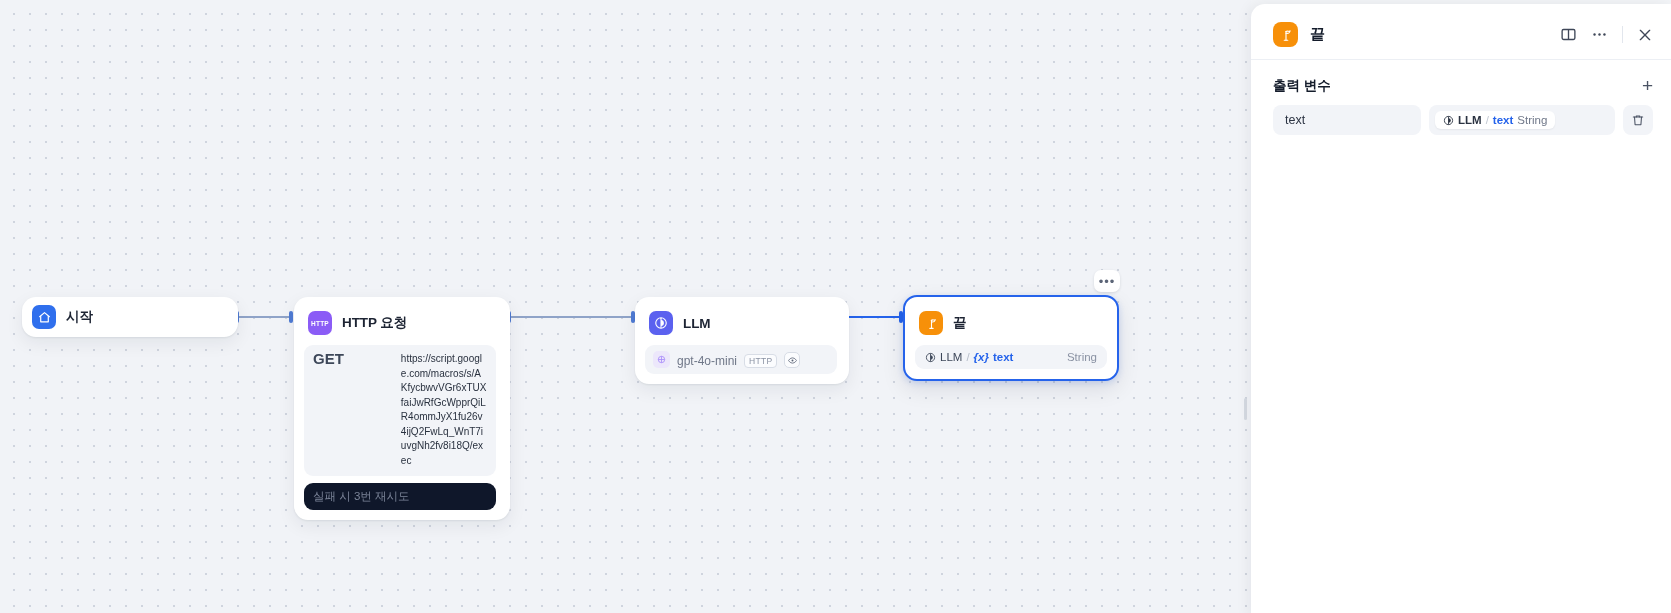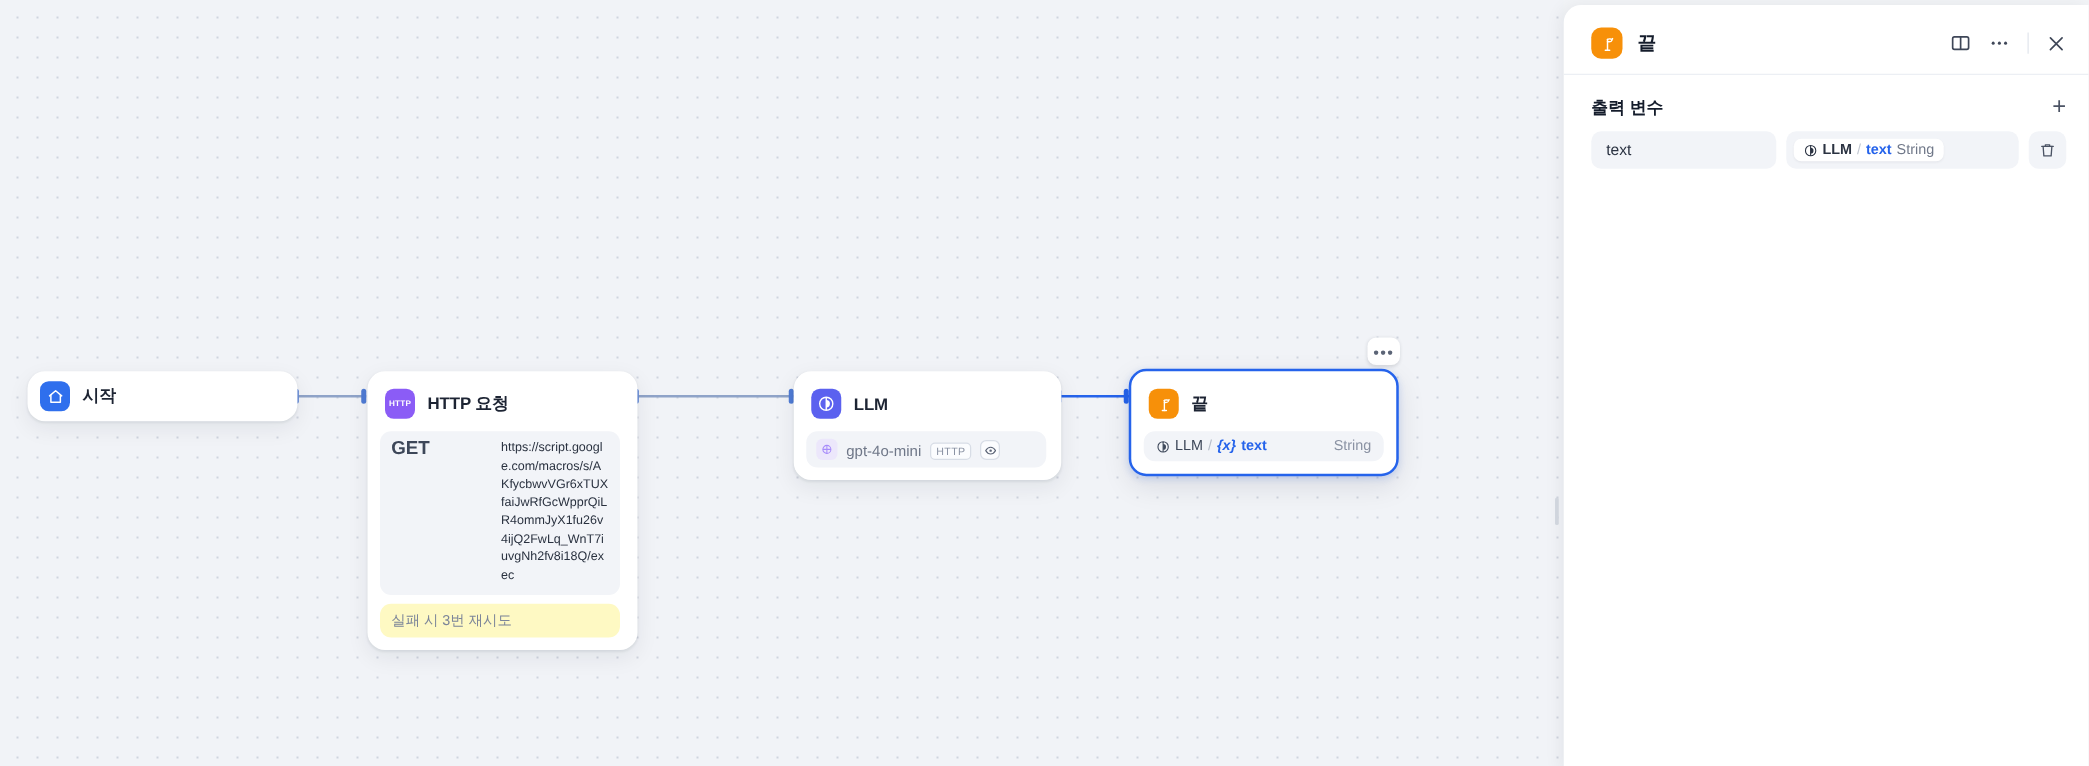--- a/index.html
+++ b/index.html
@@ -66,21 +66,21 @@
     display: flex; gap: 9px;
     width: 192px;
   }
   .method { font-size: 15px; font-weight: 700; color: #3d4759; line-height: 14.5px; flex: 0 0 auto; }
   .url {
     font-size: 10px; color: #29313f; line-height: 14.5px;
     word-break: break-all; max-width: 140px; margin-left: 48px;
   }
   .retry {
     margin-top: 7px;
-    background: #fef9c3;
+    background: #0f172a;
     border-radius: 9px;
     padding: 6px 9px;
     font-size: 11.5px; color: #7c8599;
     width: 192px;
   }
 
   
   .llm-body {
     margin-top: 6px;
     background: #f2f4f8;

